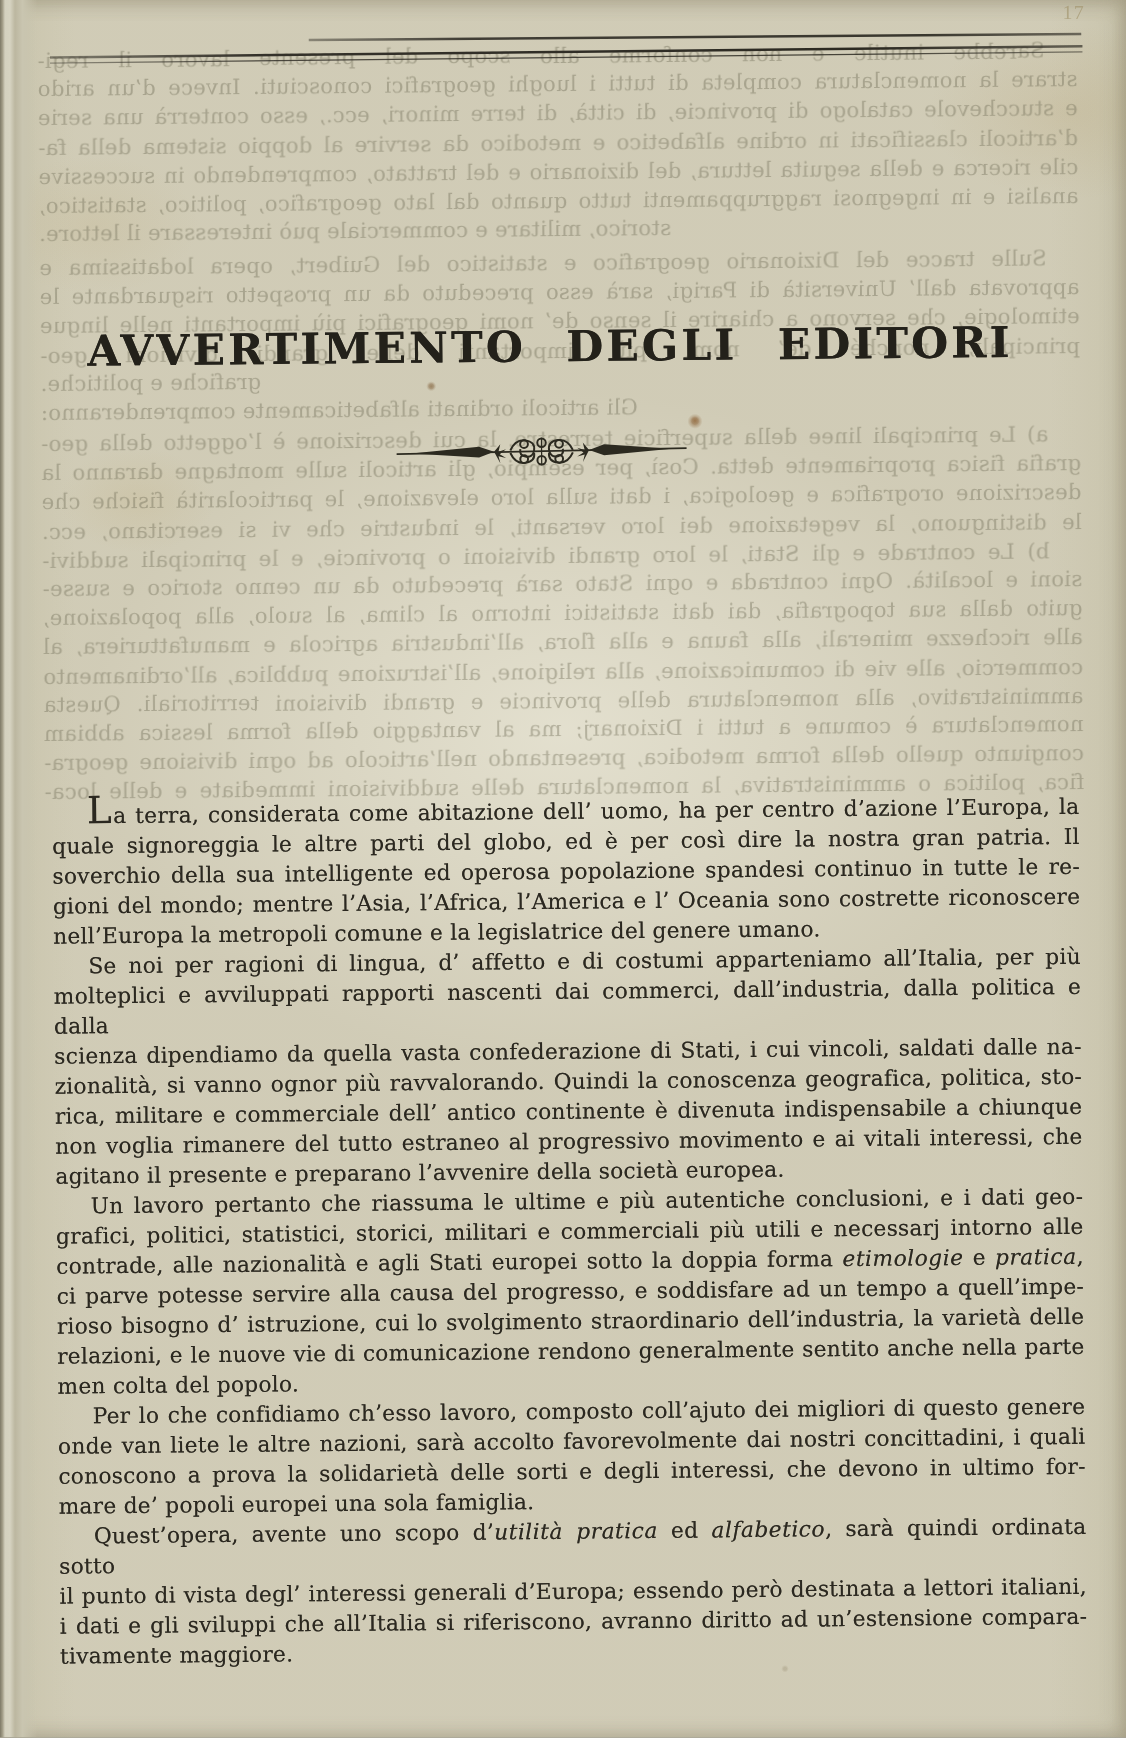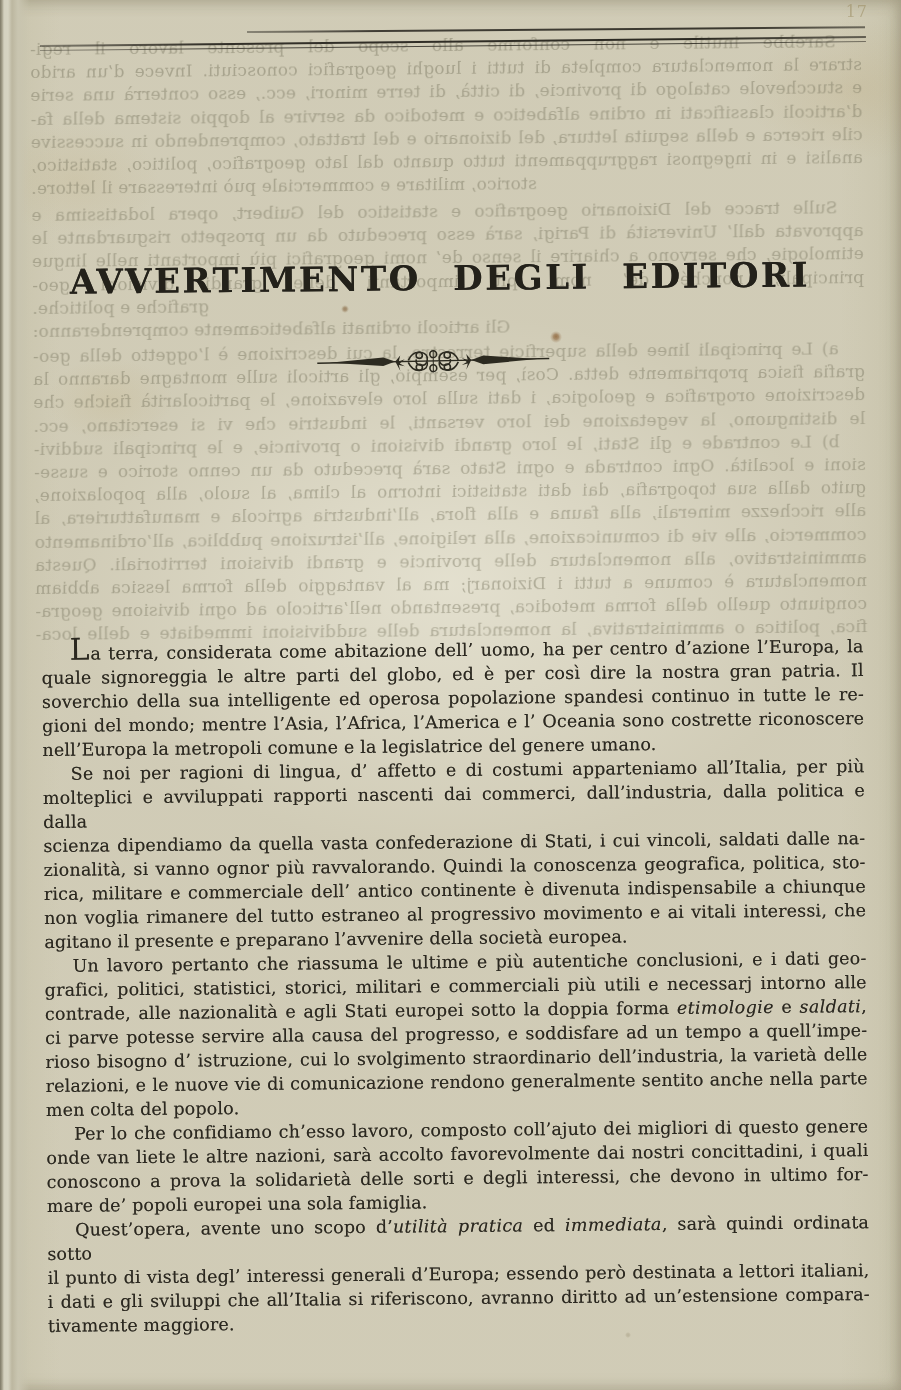--- a/index.html
+++ b/index.html
@@ -23,21 +23,21 @@
       var(--paper,#d8d4c0);
     box-shadow: inset -5px 0 16px rgba(120,110,85,.28), inset 0 5px 12px rgba(120,110,85,.18), inset 0 -4px 10px rgba(120,110,85,.12);
   }
   .edge-left{
     position:absolute;left:0;top:0;bottom:0;width:30px;z-index:9;pointer-events:none;
     background:linear-gradient(90deg,#7d7966 0,#a39e89 2px,#d4d1bf 4px,#d6d3c1 8px,#bcb7a0 12px,#c9c5b0 18px,rgba(214,210,195,0) 30px);
   }
   .pageno{
     position:absolute;top:2px;right:33px;z-index:8;
     font-size:16px;letter-spacing:1px;color:var(--pagenum,#9f9168);
-    opacity:.6;filter:blur(.3px);
+    opacity:.6;filter:blur(.3px);font-family:Liberation Serif, serif;
   }
   .rule{position:absolute;z-index:5;background:linear-gradient(90deg,rgba(53,50,42,.5),#34312a 20%,#2c2a22 80%,rgba(53,50,42,.7));transform-origin:left center;}
   .rule.r1{left:247px;top:31px;width:618px;height:2px;transform:rotate(-0.45deg);opacity:.92;}
   .rule.r2{left:40px;top:45px;width:826px;height:2.2px;transform:rotate(-0.62deg);}
   .rule.r3{left:40px;top:49.5px;width:826px;height:1.4px;transform:rotate(-0.62deg);opacity:.85;}
   .fox{position:absolute;border-radius:50%;pointer-events:none;z-index:6;}
   .fox.f1{left:552px;top:333px;width:8px;height:7px;background:radial-gradient(circle,rgba(138,92,45,.55),rgba(138,92,45,0) 70%);}
   .fox.f2{left:342px;top:306px;width:6px;height:6px;background:radial-gradient(circle,rgba(125,88,48,.4),rgba(125,88,48,0) 70%);}
 
   .content{
@@ -164,30 +164,30 @@
         <div class="bline last">nell’Europa la metropoli comune e la legislatrice del genere umano.</div>
         <div class="bline first">Se noi per ragioni di lingua, d’ affetto e di costumi apparteniamo all’Italia, per più</div>
         <div class="bline full">molteplici e avviluppati rapporti nascenti dai commerci, dall’industria, dalla politica e dalla</div>
         <div class="bline full">scienza dipendiamo da quella vasta confederazione di Stati, i cui vincoli, saldati dalle na-</div>
         <div class="bline full">zionalità, si vanno ognor più ravvalorando. Quindi la conoscenza geografica, politica, sto-</div>
         <div class="bline full">rica, militare e commerciale dell’ antico continente è divenuta indispensabile a chiunque</div>
         <div class="bline full">non voglia rimanere del tutto estraneo al progressivo movimento e ai vitali interessi, che</div>
         <div class="bline last">agitano il presente e preparano l’avvenire della società europea.</div>
         <div class="bline first">Un lavoro pertanto che riassuma le ultime e più autentiche conclusioni, e i dati geo-</div>
         <div class="bline full">grafici, politici, statistici, storici, militari e commerciali più utili e necessarj intorno alle</div>
-        <div class="bline full">contrade, alle nazionalità e agli Stati europei sotto la doppia forma <em>etimologie</em> e <em>saldati</em>,</div>
+        <div class="bline full">contrade, alle nazionalità e agli Stati europei sotto la doppia forma <em>etimologie</em> e <em>pratica</em>,</div>
         <div class="bline full">ci parve potesse servire alla causa del progresso, e soddisfare ad un tempo a quell’impe-</div>
         <div class="bline full">rioso bisogno d’ istruzione, cui lo svolgimento straordinario dell’industria, la varietà delle</div>
         <div class="bline full">relazioni, e le nuove vie di comunicazione rendono generalmente sentito anche nella parte</div>
         <div class="bline last">men colta del popolo.</div>
         <div class="bline first">Per lo che confidiamo ch’esso lavoro, composto coll’ajuto dei migliori di questo genere</div>
         <div class="bline full">onde van liete le altre nazioni, sarà accolto favorevolmente dai nostri concittadini, i quali</div>
         <div class="bline full">conoscono a prova la solidarietà delle sorti e degli interessi, che devono in ultimo for-</div>
         <div class="bline last">mare de’ popoli europei una sola famiglia.</div>
-        <div class="bline first">Quest’opera, avente uno scopo d’<em>utilità pratica</em> ed <em>immediata</em>, sarà quindi ordinata sotto</div>
+        <div class="bline first">Quest’opera, avente uno scopo d’<em>utilità pratica</em> ed <em>alfabetico</em>, sarà quindi ordinata sotto</div>
         <div class="bline full">il punto di vista degl’ interessi generali d’Europa; essendo però destinata a lettori italiani,</div>
         <div class="bline full">i dati e gli sviluppi che all’Italia si riferiscono, avranno diritto ad un’estensione compara-</div>
         <div class="bline last">tivamente maggiore.</div>
       </div>
 
   </div>
 
   <div class="edge-left"></div>
 
 </div>

